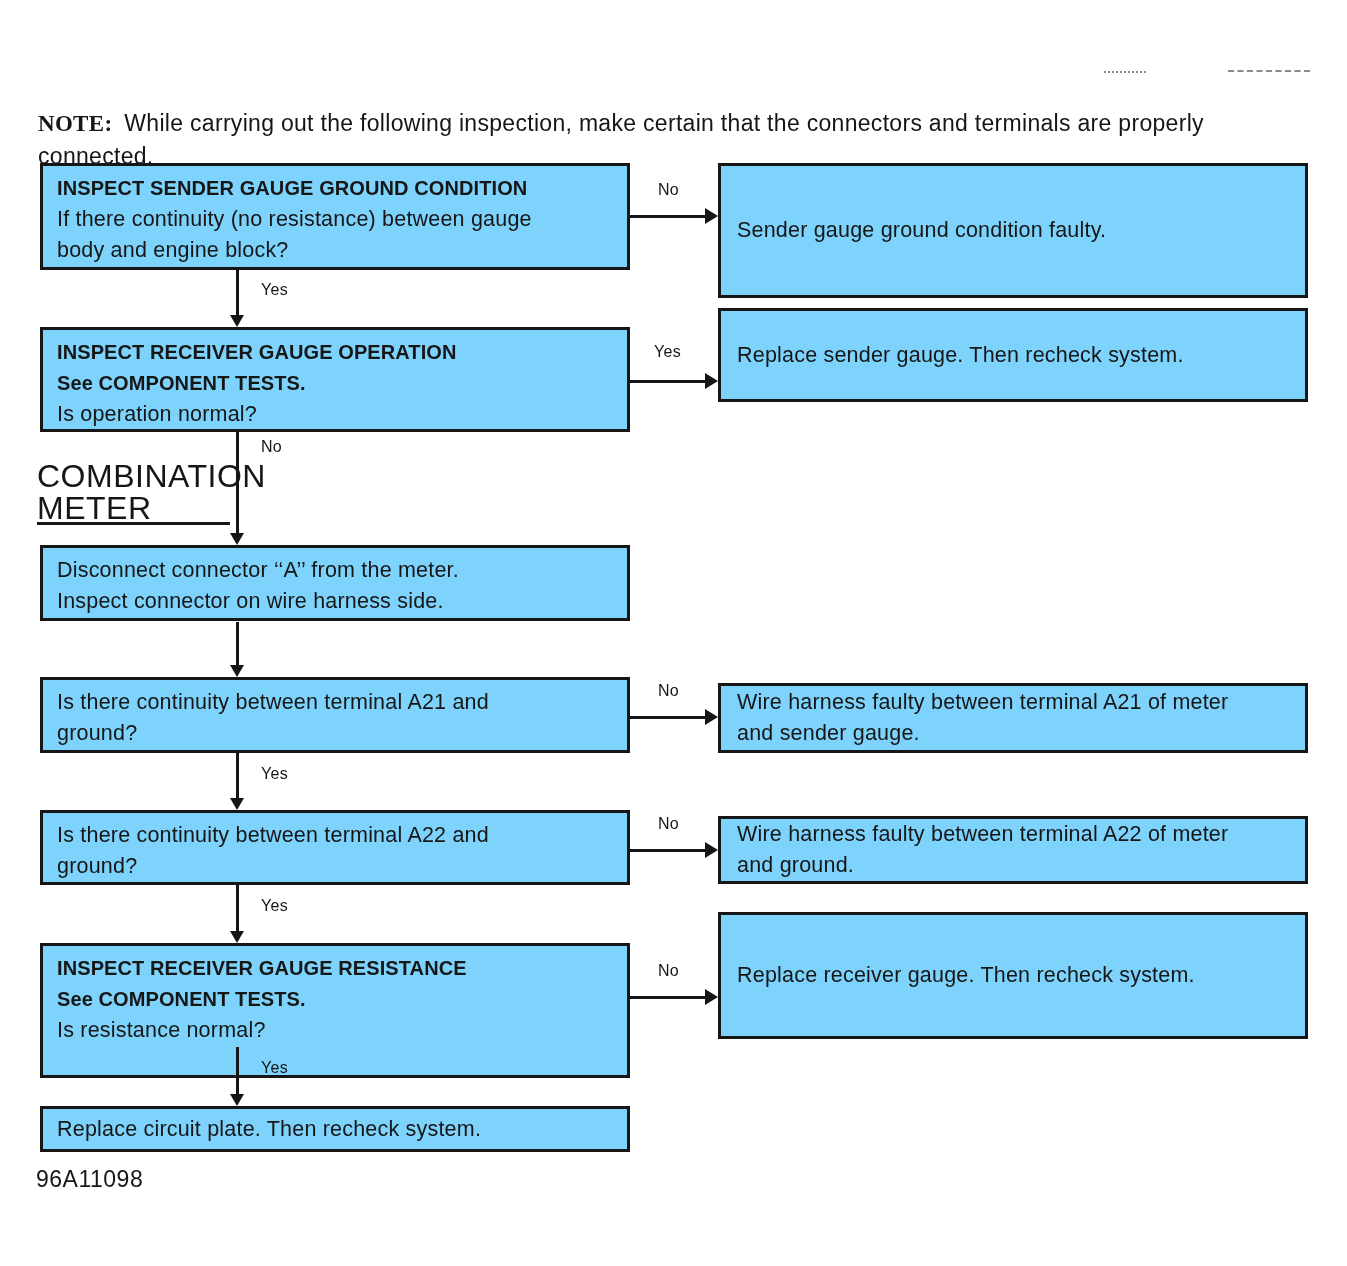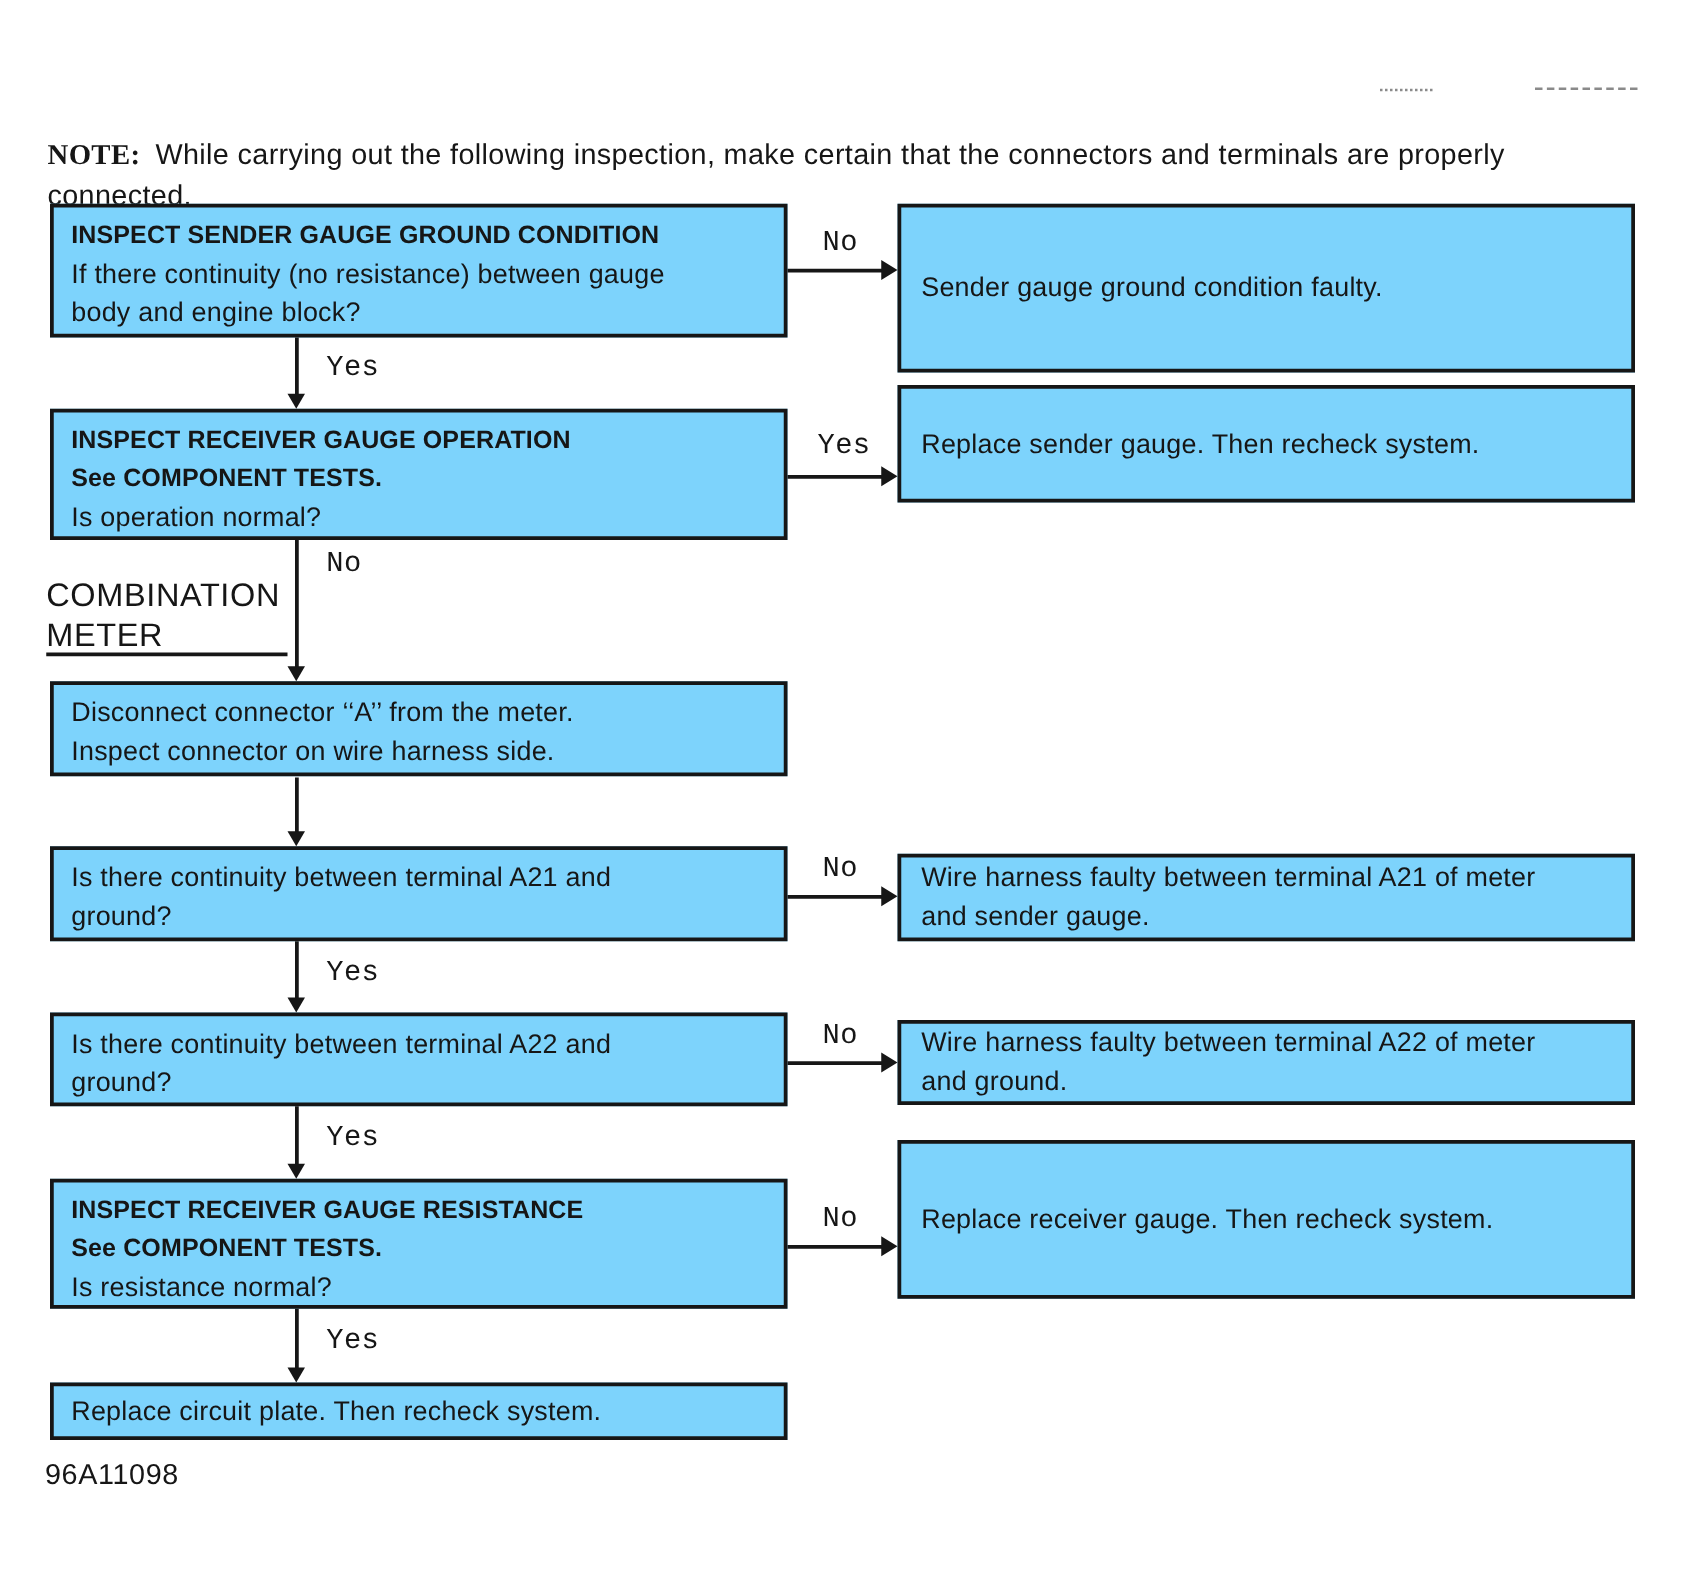--- a/index.html
+++ b/index.html
@@ -41,21 +41,21 @@
     display: flex; align-items: center;
     padding: 4px 10px 4px 16px;
   }
   .right-box .body { white-space: pre-line; }
 
   .b1 { top: 163px; height: 107px; }
   .b2 { top: 327px; height: 105px; }
   .b3 { top: 545px; height: 76px; }
   .b4 { top: 677px; height: 76px; }
   .b5 { top: 810px; height: 75px; }
-  .b6 { top: 943px; height: 104px; }
+  .b6 { top: 943px; height: 135px; }
   .b7 { top: 1106px; height: 46px; display: flex; align-items: center; }
 
   .r1 { top: 163px; height: 135px; }
   .r2 { top: 308px; height: 94px; }
   .r3 { top: 683px; height: 70px; }
   .r4 { top: 816px; height: 68px; }
   .r5 { top: 912px; height: 127px; }
 
   .varrow { position: absolute; width: 14px; }
   .varrow .shaft { position: absolute; left: 6px; top: 0; bottom: 11px; width: 3px; background: #161616; }
@@ -77,35 +77,35 @@
     position: absolute; right: 0; top: 0; width: 0; height: 0;
     border-top: 8px solid transparent; border-bottom: 8px solid transparent;
     border-left: 13px solid #161616;
   }
   .h1 { top: 208px; }
   .h2 { top: 373px; }
   .h3 { top: 709px; }
   .h4 { top: 842px; }
   .h5 { top: 989px; }
 
-  .conn-label { position: absolute; font-size: 23px; letter-spacing: 0.3px; font-family: Liberation Mono, monospace; }
+  .conn-label { position: absolute; font-size: 16px; letter-spacing: 0.3px; }
   .lv1 { left: 261px; top: 281px; }
   .lv2 { left: 261px; top: 438px; }
   .lv4 { left: 261px; top: 765px; }
   .lv5 { left: 261px; top: 897px; }
   .lv6 { left: 261px; top: 1059px; }
   .lh1 { left: 658px; top: 181px; }
   .lh2 { left: 654px; top: 343px; }
   .lh3 { left: 658px; top: 682px; }
   .lh4 { left: 658px; top: 815px; }
   .lh5 { left: 658px; top: 962px; }
 
   .section-label {
     position: absolute; left: 37px; top: 460px;
-    font-size: 26px; line-height: 32px; letter-spacing: 0.5px;
+    font-size: 32px; line-height: 32px; letter-spacing: 0.5px;
   }
   .section-underline { position: absolute; left: 37px; top: 522px; width: 193px; height: 3px; background: #161616; }
 
   .figure-code { position: absolute; left: 36px; top: 1166px; font-size: 23px; letter-spacing: 0.5px; }
 </style>
 </head>
 <body>
 
 <div class="page">
 

